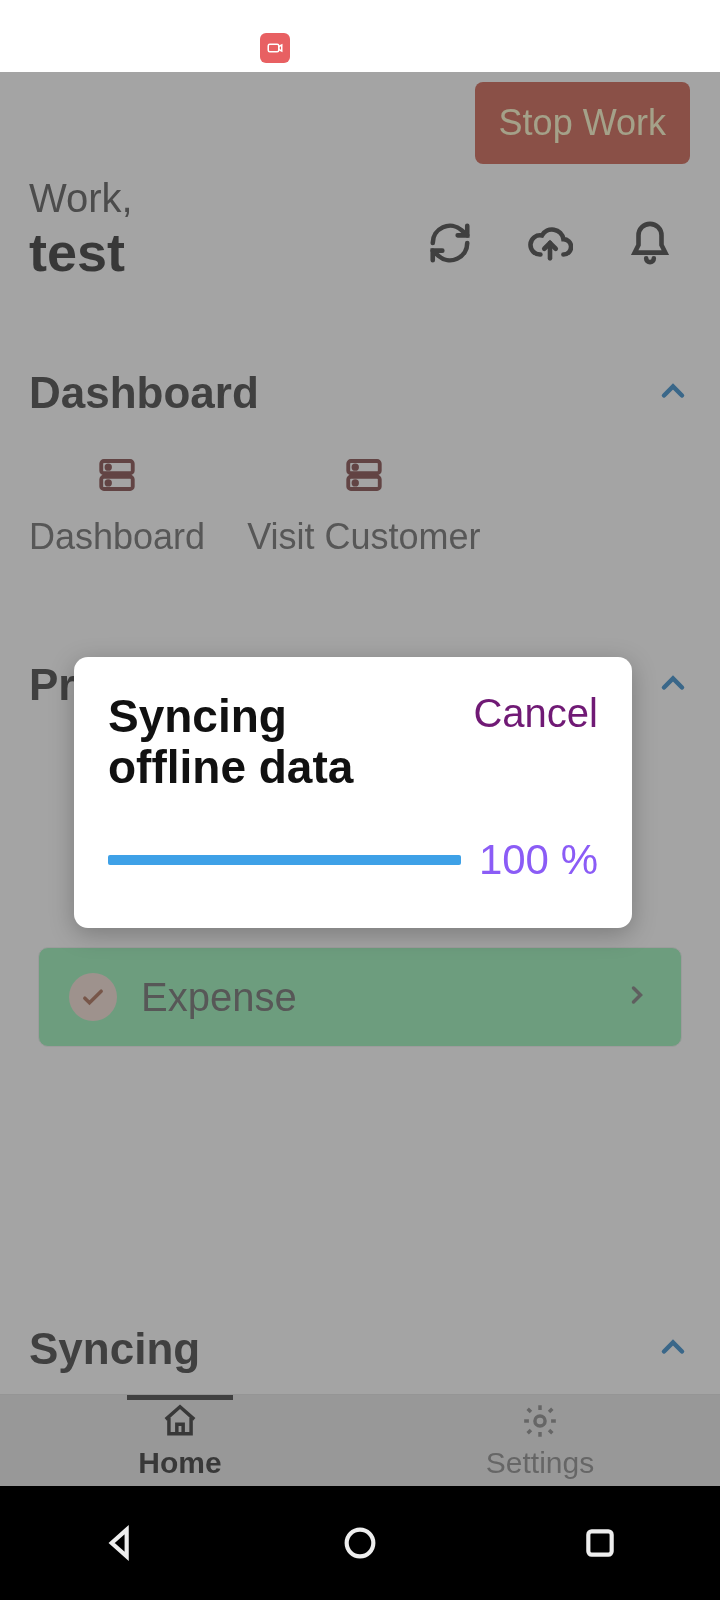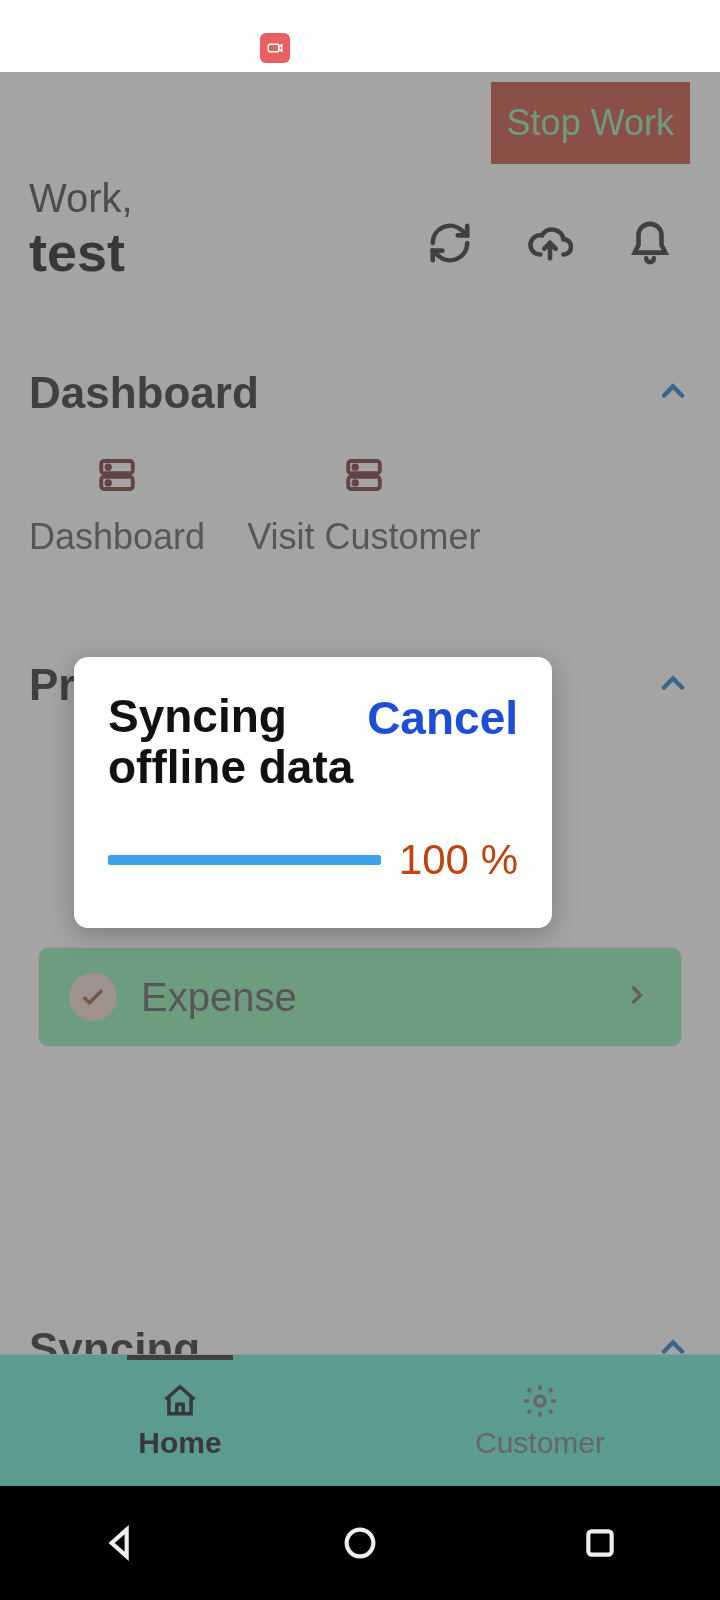--- a/index.html
+++ b/index.html
@@ -5,22 +5,22 @@
   * { box-sizing: border-box; margin: 0; padding: 0; }
   html, body { width: 720px; height: 1600px; font-family: -apple-system, Helvetica, Arial, sans-serif; background:#fff; overflow:hidden; position:relative;}
   .status-bar { height:72px; position:relative; }
   .status-rec {
     position:absolute; top:33px; left:260px; width:30px; height:30px;
     background:#e86062; border-radius:6px; display:flex; align-items:center; justify-content:center;
   }
   .status-rec svg { width:18px; height:18px; }
   .app { position:relative; height:calc(1600px - 72px - 114px); background:#fff; }
   .stop-work {
-    position:absolute; top:10px; right:30px; background:#c54531; color:#86efac;
-    font-size:36px; padding:20px 16px; border:none; border-radius:0;
+    position:absolute; top:10px; right:30px; background:#c54531; color:#fef9c3;
+    font-size:36px; padding:20px 24px; border:none; border-radius:8px;
     font-weight:500;
   }
   .greeting { position:absolute; top:104px; left:29px; }
   .greeting .line1 { font-size:40px; color:#3d3d3d; }
   .greeting .line2 { font-size:54px; font-weight:800; color:#111; }
   .header-icons { position:absolute; top:146px; right:45px; display:flex; gap:50px; }
   .header-icons .icon-btn { width:50px; height:50px; display:flex; align-items:center; justify-content:center; }
   .header-icons svg { width:46px; height:46px; stroke:#222; }
   .section-header { position:absolute; left:29px; right:29px; display:flex; justify-content:space-between; align-items:center; }
   .section-header .title { font-size:44px; font-weight:800; color:#222; }
@@ -44,49 +44,49 @@
     display:flex; align-items:center; justify-content:center;
   }
   .list-card .badge svg { width:28px; height:28px; stroke:#9c5337; }
   .list-card .label { font-size:40px; color:#555; flex:1;}
   .list-card .chev svg { width:28px; height:28px; stroke:#666;}
   .card-expense { top:875px; }
   .card-leave   { top:1037px; }
 
   
   .tab-bar {
-    position:absolute; bottom:0; left:0; right:0; height:132px;
-    display:flex; border-top:1px solid #ddd; background:#5eead4;
+    position:absolute; bottom:0; left:0; right:0; height:92px;
+    display:flex; border-top:1px solid #ddd; background:#e5e5e5;
   }
   .tab { flex:1; display:flex; flex-direction:column; align-items:center; justify-content:center; gap:2px;}
   .tab svg { width:38px; height:38px; stroke:#777;}
   .tab .label { font-size:30px; color:#777; }
   .tab.active .indicator {
     position:absolute; top:0; width:106px; height:5px; background:#222;
   }
   .tab.active svg { stroke:#111; }
   .tab.active .label { color:#111; font-weight:600; }
   .tab { position:relative; }
 
   
   .scrim {
     position:absolute; top:72px; left:0; width:720px; height:calc(1600px - 72px - 114px);
     background:rgba(90,90,90,0.55);
   }
   .dialog {
-    position:absolute; top:657px; left:74px; width:478px; background:#fff;
+    position:absolute; top:657px; left:74px; width:558px; background:#fff;
     border-radius:14px; padding:34px 34px 44px 34px;
     box-shadow:0 6px 24px rgba(0,0,0,0.25);
   }
   .dialog-head { display:flex; justify-content:space-between; align-items:flex-start;}
   .dialog-title { font-size:46px; font-weight:800; color:#111; line-height:1.1; max-width:320px;}
-  .dialog-cancel { font-size:46px; font-weight:700; color:#1d4ed8; background:none; border:none;}
+  .dialog-cancel { font-size:40px; font-weight:400; color:#701a75; background:none; border:none;}
   .progress-row { display:flex; align-items:center; gap:18px; margin-top:44px;}
   .progress-track { flex:1; height:10px; background:#3ea1e7; border-radius:2px; position:relative;}
-  .progress-pct { font-size:42px; color:#c2410c; }
+  .progress-pct { font-size:42px; color:#8b5cf6; }
 
   
   .sys-nav {
     position:absolute; bottom:0; left:0; width:720px; height:114px; background:#000;
     display:flex; justify-content:space-around; align-items:center;
   }
   .sys-nav .nbtn { width:40px; height:40px; display:flex; align-items:center; justify-content:center;}
   .sys-nav svg { stroke:#eee; fill:none;}
 </style>
 </head>
@@ -213,21 +213,21 @@
       </span>
       <div class="label">Home</div>
     </div>
     <div class="tab">
       <span>
         <svg viewBox="0 0 24 24" fill="none" stroke-width="2.2">
           <circle cx="12" cy="12" r="3.2"></circle>
           <path d="M12 2v3M12 19v3M4.2 4.2l2.1 2.1M17.7 17.7l2.1 2.1M2 12h3M19 12h3M4.2 19.8l2.1-2.1M17.7 6.3l2.1-2.1"></path>
         </svg>
       </span>
-      <div class="label">Customer</div>
+      <div class="label">Settings</div>
     </div>
   </div>
 </div>
 
 <div class="scrim"></div>
 
 <div class="dialog">
   <div class="dialog-head">
     <div class="dialog-title">Syncing offline data</div>
     <button class="dialog-cancel">Cancel</button>

